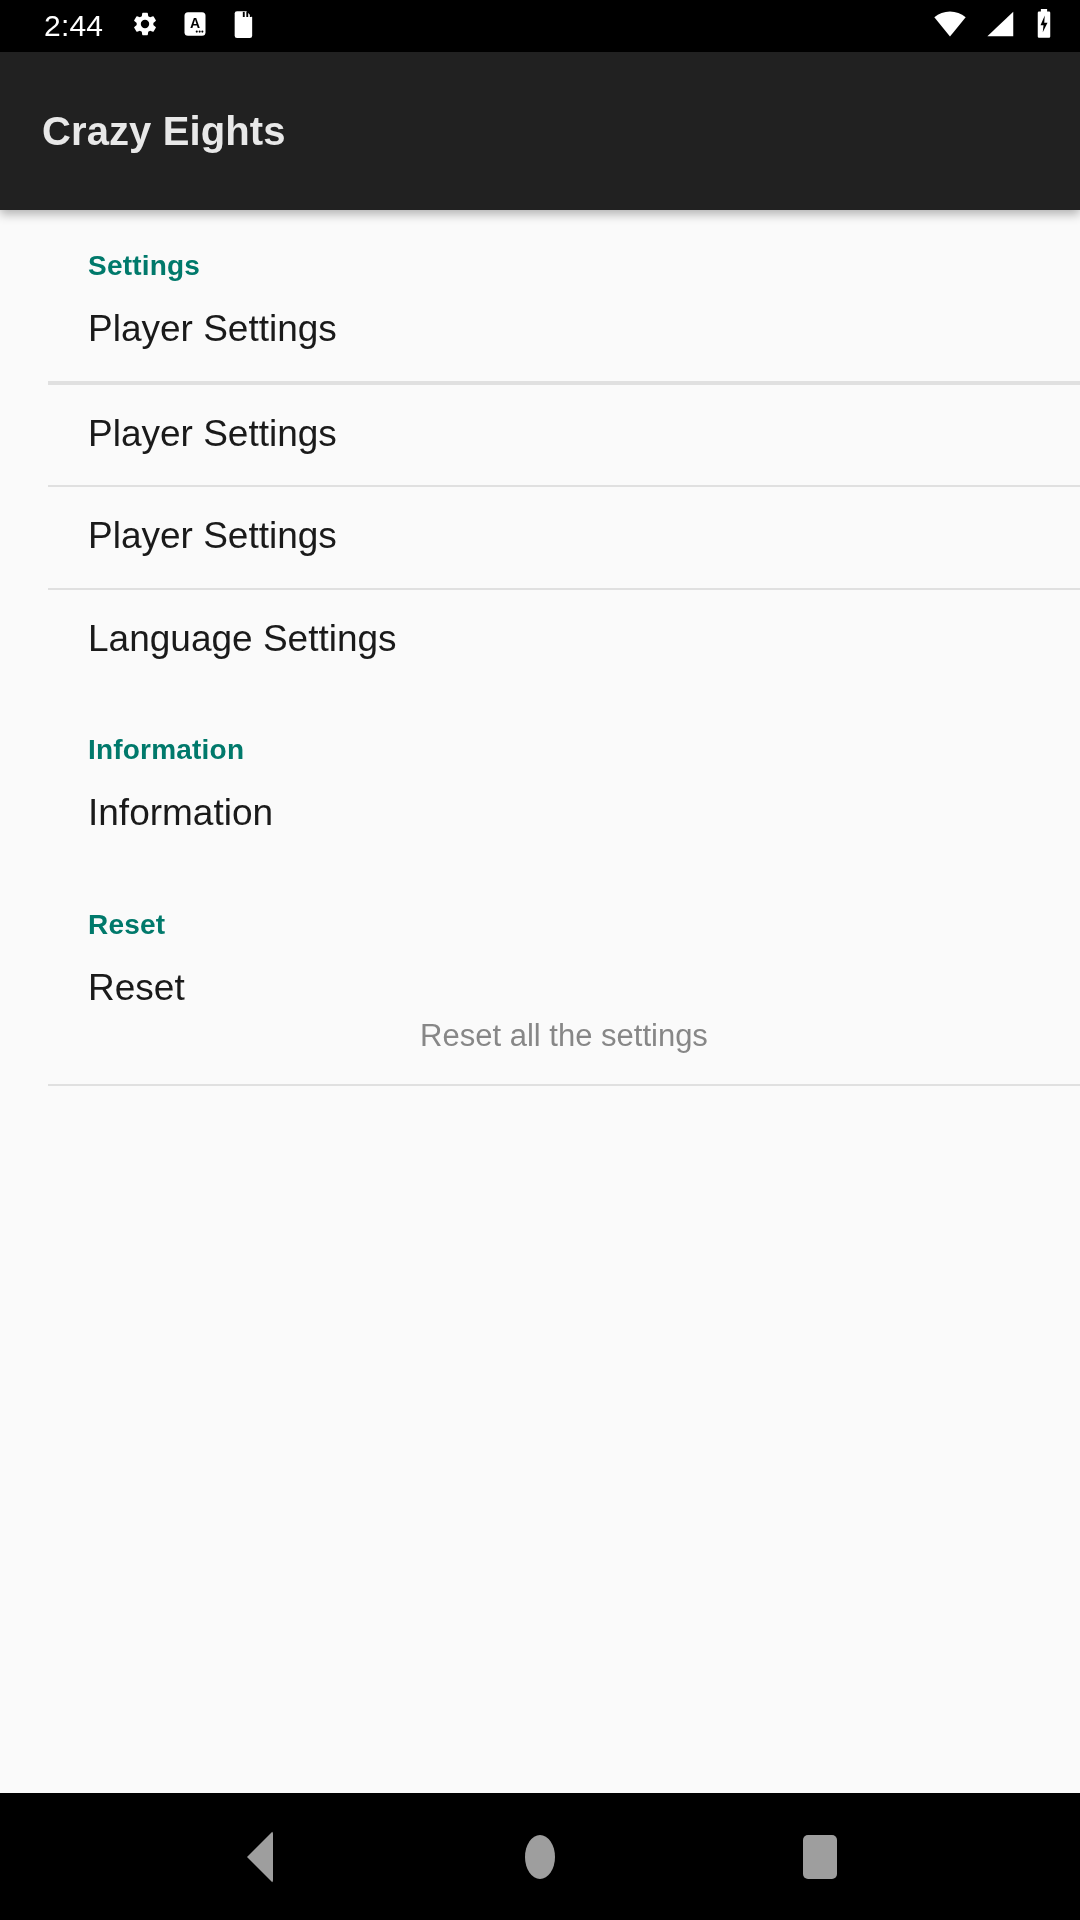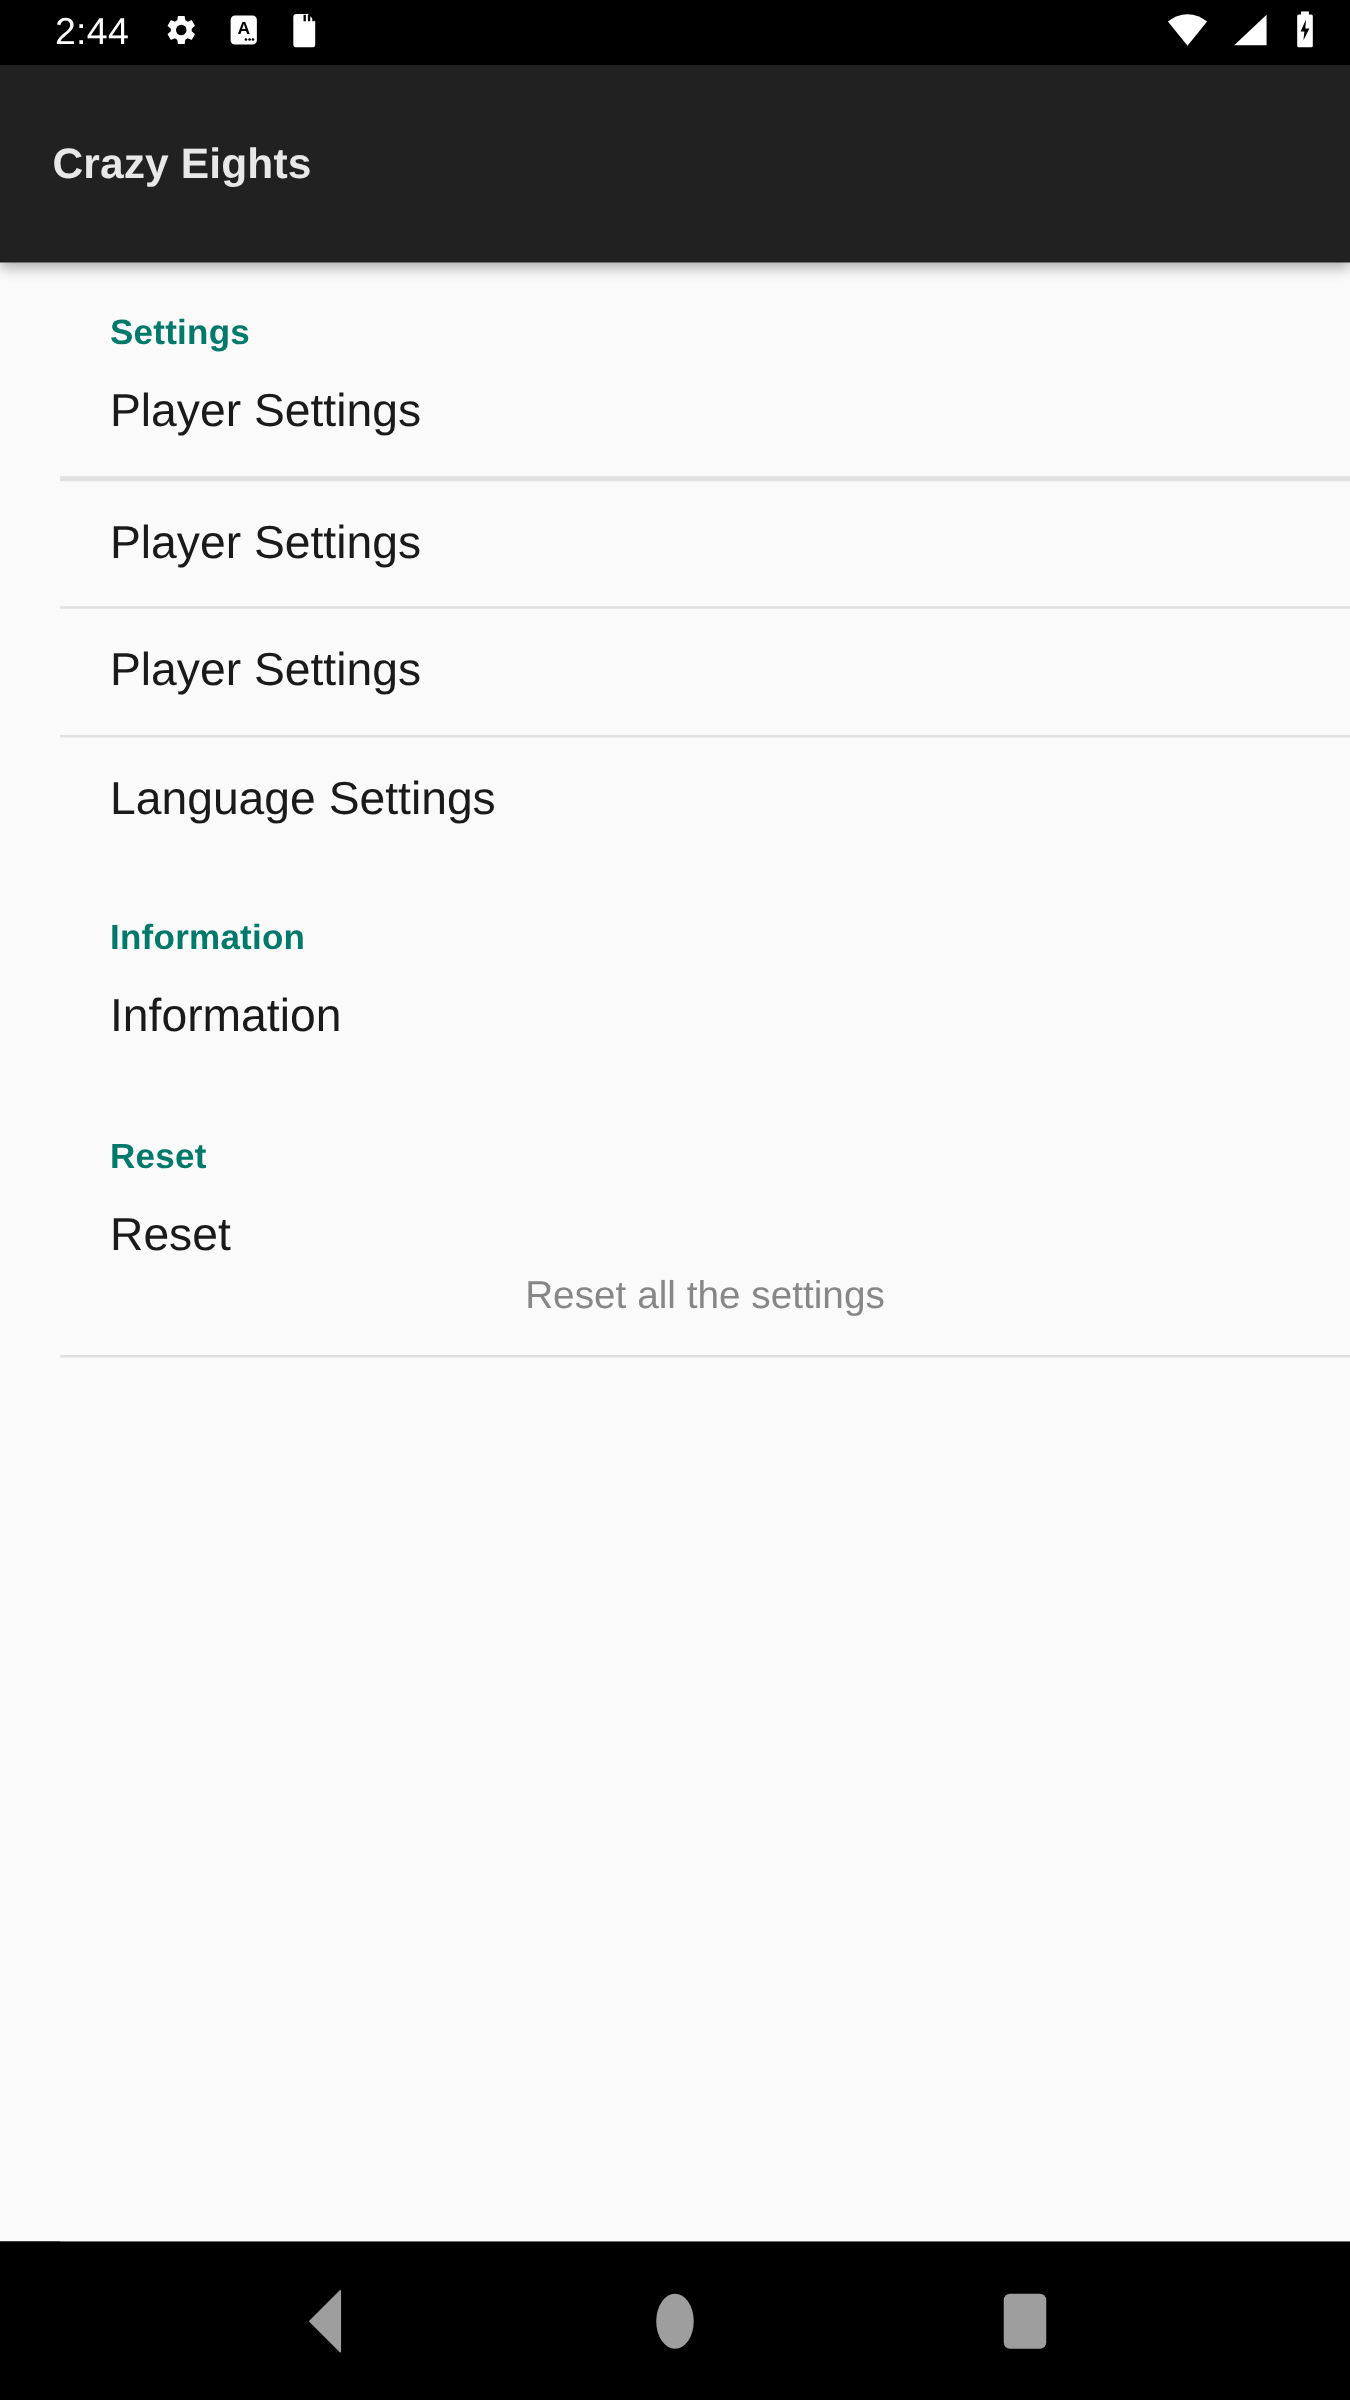--- a/index.html
+++ b/index.html
@@ -23,21 +23,21 @@
   .status-right-icons { display:flex; align-items:center; gap:18px; }
   .sicon { display:block; }
 
   
   .app-bar {
     flex:0 0 158px; height:158px; background:#212121;
     display:flex; align-items:center; padding-left:42px;
     position:relative; z-index:5;
     box-shadow:0 4px 10px rgba(0,0,0,.30);
   }
-  .app-title { color:#E8E8E8; font-size:34px; font-weight:700; letter-spacing:.1px; }
+  .app-title { color:#E8E8E8; font-size:40px; font-weight:700; letter-spacing:.1px; }
 
   
   .content { flex:1 1 auto; background:#FAFAFA; position:relative; overflow:hidden;margin-left:48px; }
 
   .section-header {
     color:#00796B; font-size:28px; font-weight:700;
     padding:42px 0 0 40px; line-height:1; letter-spacing:.2px;
   }
   .section-header.tight { padding-top:46px; }
 

